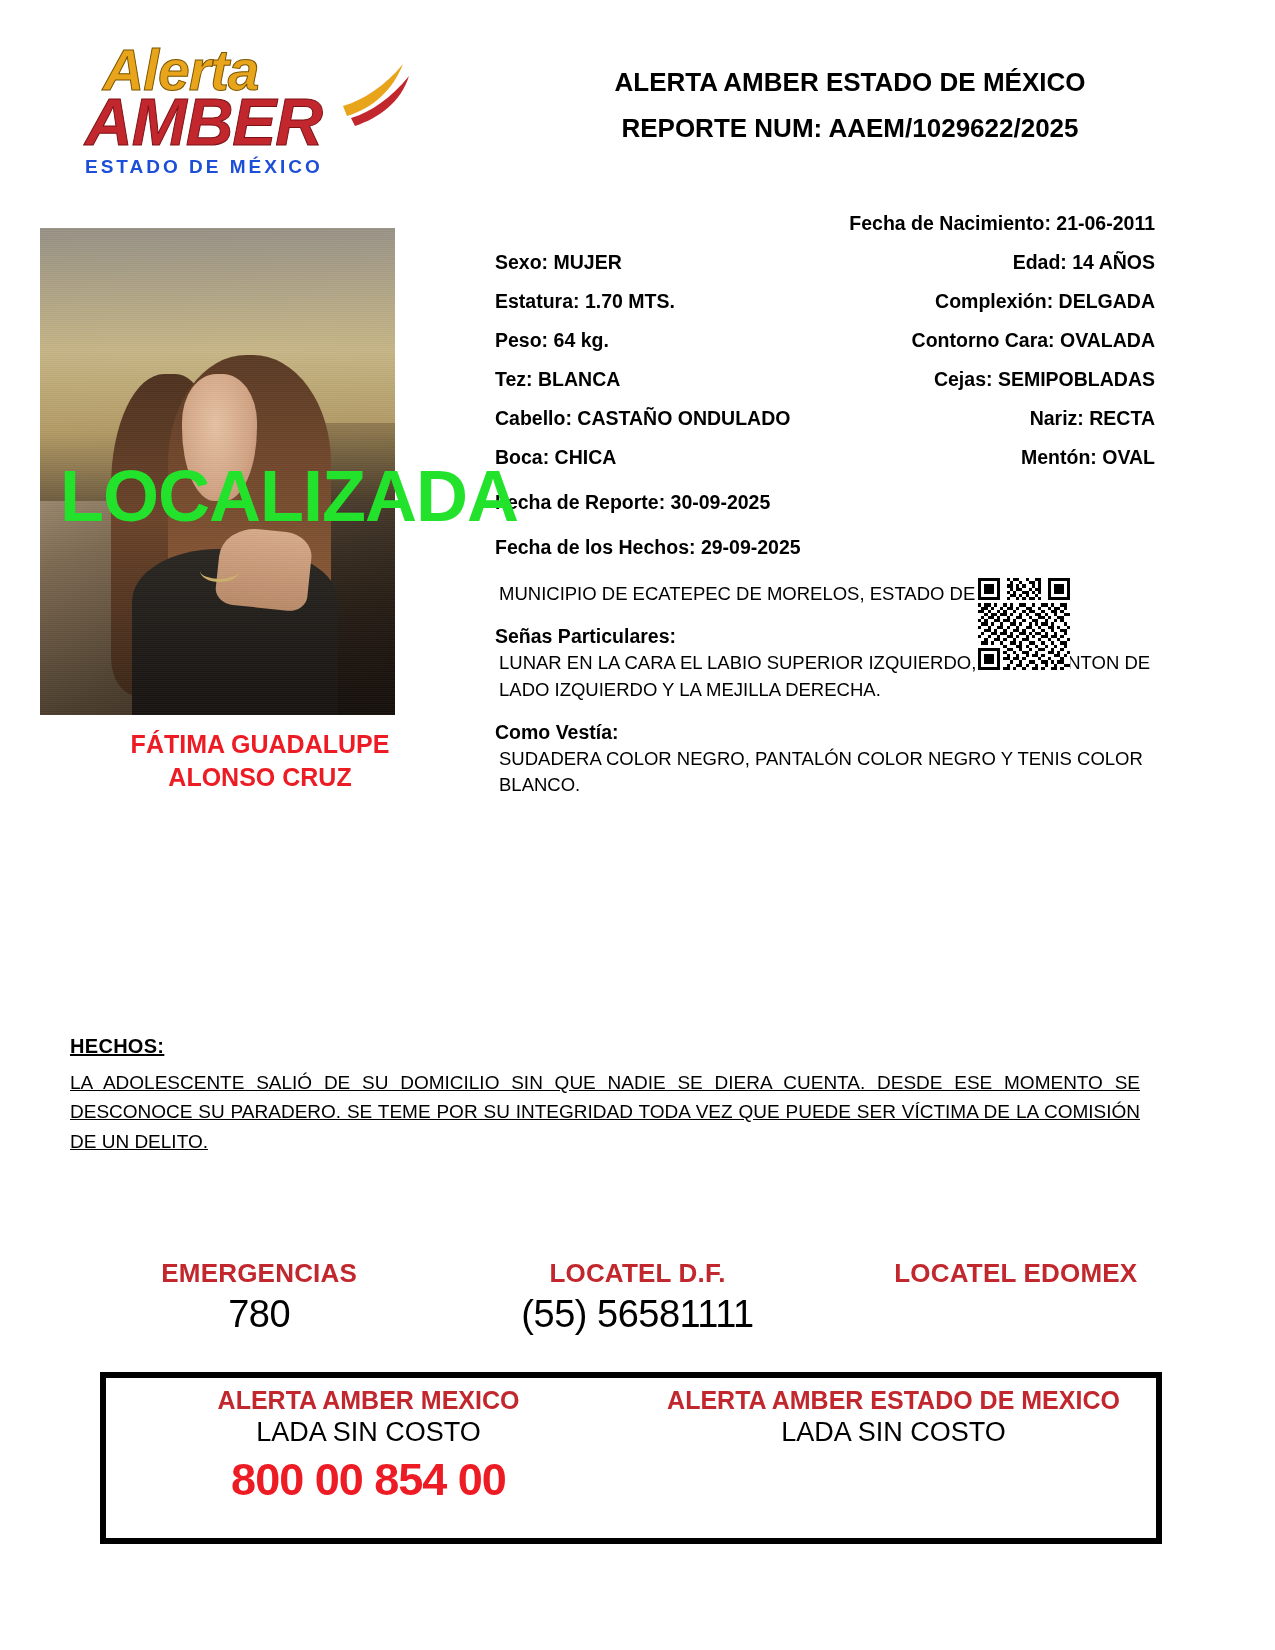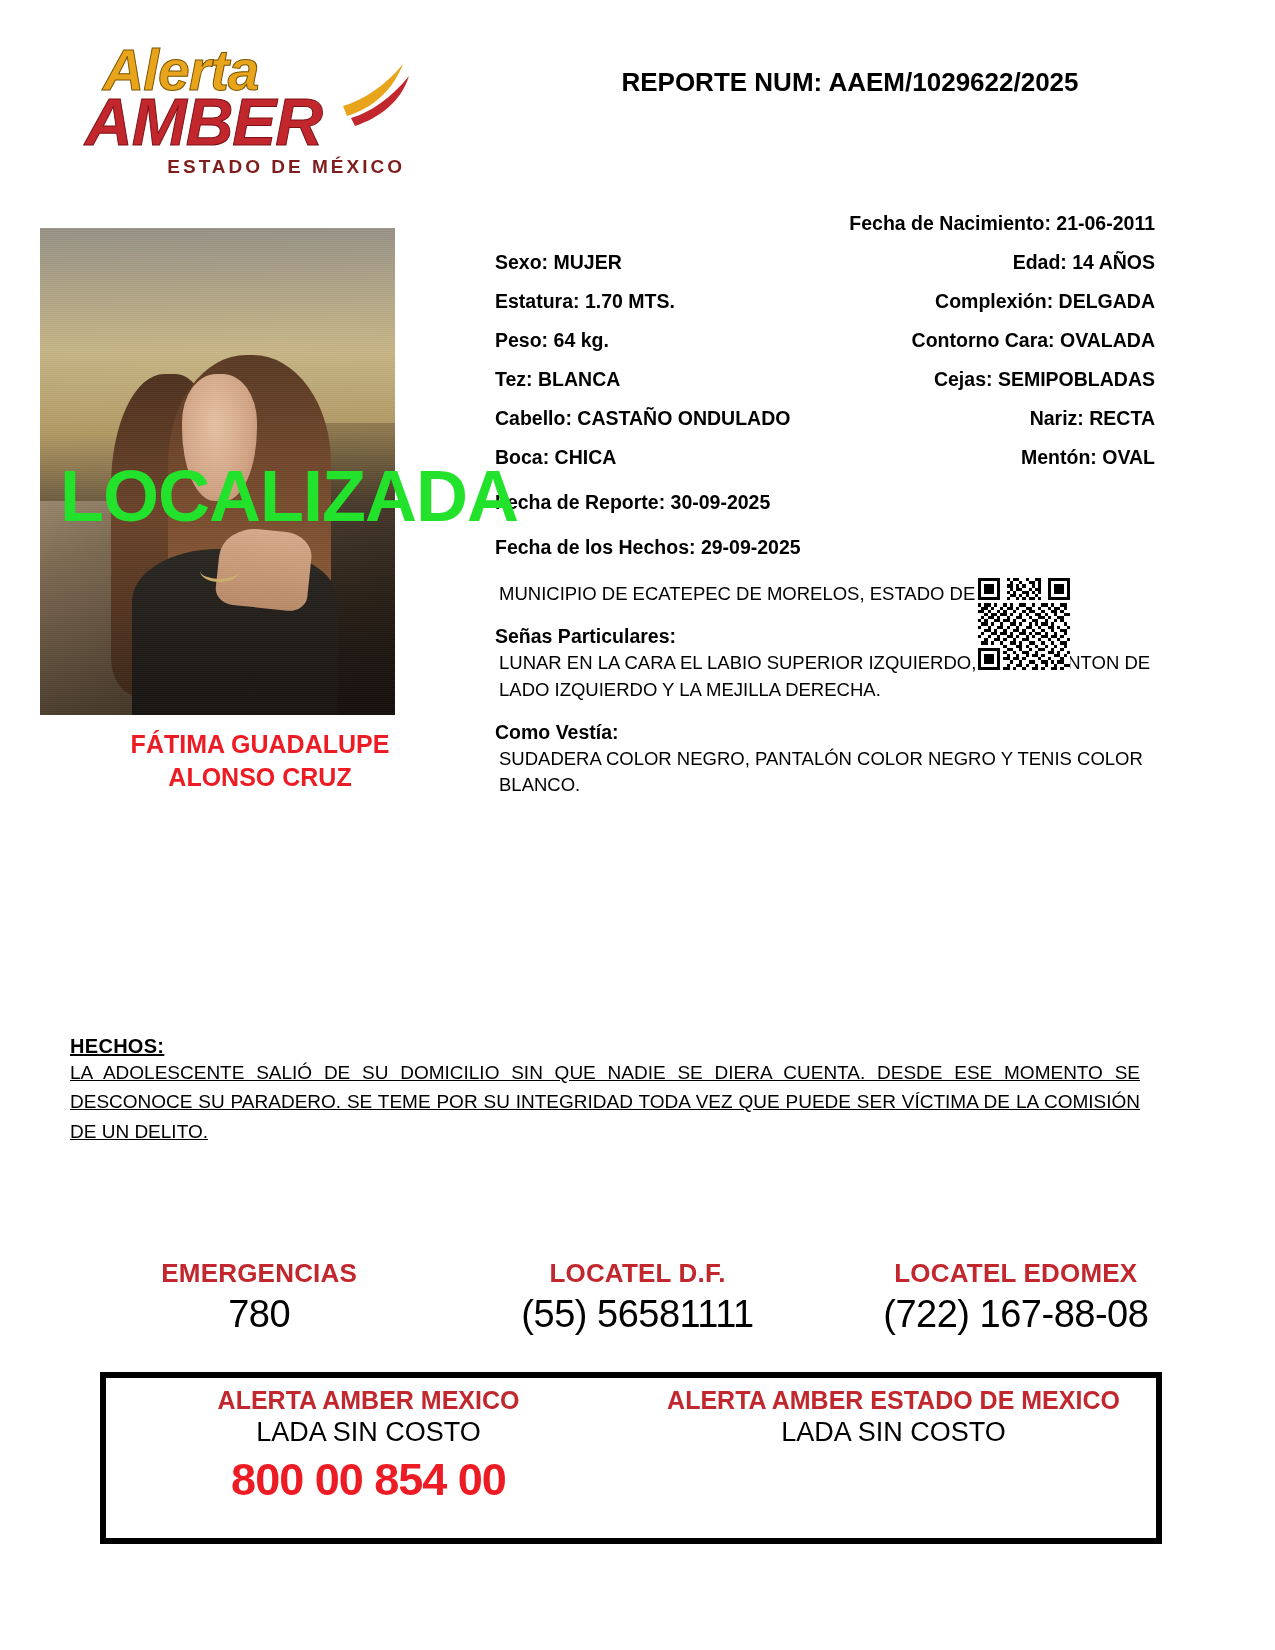--- a/index.html
+++ b/index.html
@@ -54,23 +54,23 @@
     letter-spacing: -1px;
     color: #C1272D;
     -webkit-text-stroke: 1px #7a1014;
     text-align: left;
     margin-top: -10px;
   }
   .logo-edomex {
     font-size: 19px;
     font-weight: bold;
     letter-spacing: 3px;
-    color: #7f1d1d;
+    color: #1d4ed8;
     margin-top: 2px;
-    text-align: right;
+    text-align: left;
   }
   .logo-swoosh {
     position: absolute;
     right: -8px;
     top: 18px;
     width: 80px;
     height: 70px;
   }
 
   .header-title {
@@ -253,21 +253,21 @@
   }
   .hechos-title {
     font-weight: bold;
     font-size: 20px;
     letter-spacing: .3px;
   }
   .hechos-body {
     font-size: 19px;
     line-height: 1.55;
     text-align: justify;
-    margin-top: 0;
+    margin-top: 10px;
   }
 
   
   .phones {
     position: absolute;
     left: 70px;
     top: 1258px;
     width: 1135px;
     display: flex;
   }
@@ -328,20 +328,21 @@
     <div class="logo">
       <div class="logo-alerta">Alerta</div>
       <div class="logo-amber">AMBER</div>
       <div class="logo-edomex">ESTADO DE MÉXICO</div>
       <svg class="logo-swoosh" viewBox="0 0 80 70">
         <path d="M10 46 C30 40 52 26 70 4 C60 30 40 48 14 56 Z" fill="#E8A51C"></path>
         <path d="M18 58 C38 52 58 38 76 16 C68 42 46 58 22 66 Z" fill="#C1272D"></path>
       </svg>
     </div>
     <div class="header-title">
+      <div>ALERTA AMBER ESTADO DE MÉXICO</div>
       <div>REPORTE NUM: AAEM/1029622/2025</div>
     </div>
   </div>
 
   <div class="photo-wrap">
     <div class="photo">
       <div class="wall"></div>
       <div class="dark-right"></div>
       <div class="hair2"></div>
       <div class="hair"></div>
@@ -706,21 +707,20 @@
     <div class="phone-col">
       <div class="phone-label">EMERGENCIAS</div>
       <div class="phone-number">780</div>
     </div>
     <div class="phone-col">
       <div class="phone-label">LOCATEL D.F.</div>
       <div class="phone-number">(55) 56581111</div>
     </div>
     <div class="phone-col">
       <div class="phone-label">LOCATEL EDOMEX</div>
-      <div class="phone-number">(722) 167-88-08</div>
     </div>
   </div>
 
   <div class="bottom-box">
     <div class="bb-col">
       <div class="bb-title">ALERTA AMBER MEXICO</div>
       <div class="bb-sub">LADA SIN COSTO</div>
       <div class="bb-num">800 00 854 00</div>
     </div>
     <div class="bb-col">

